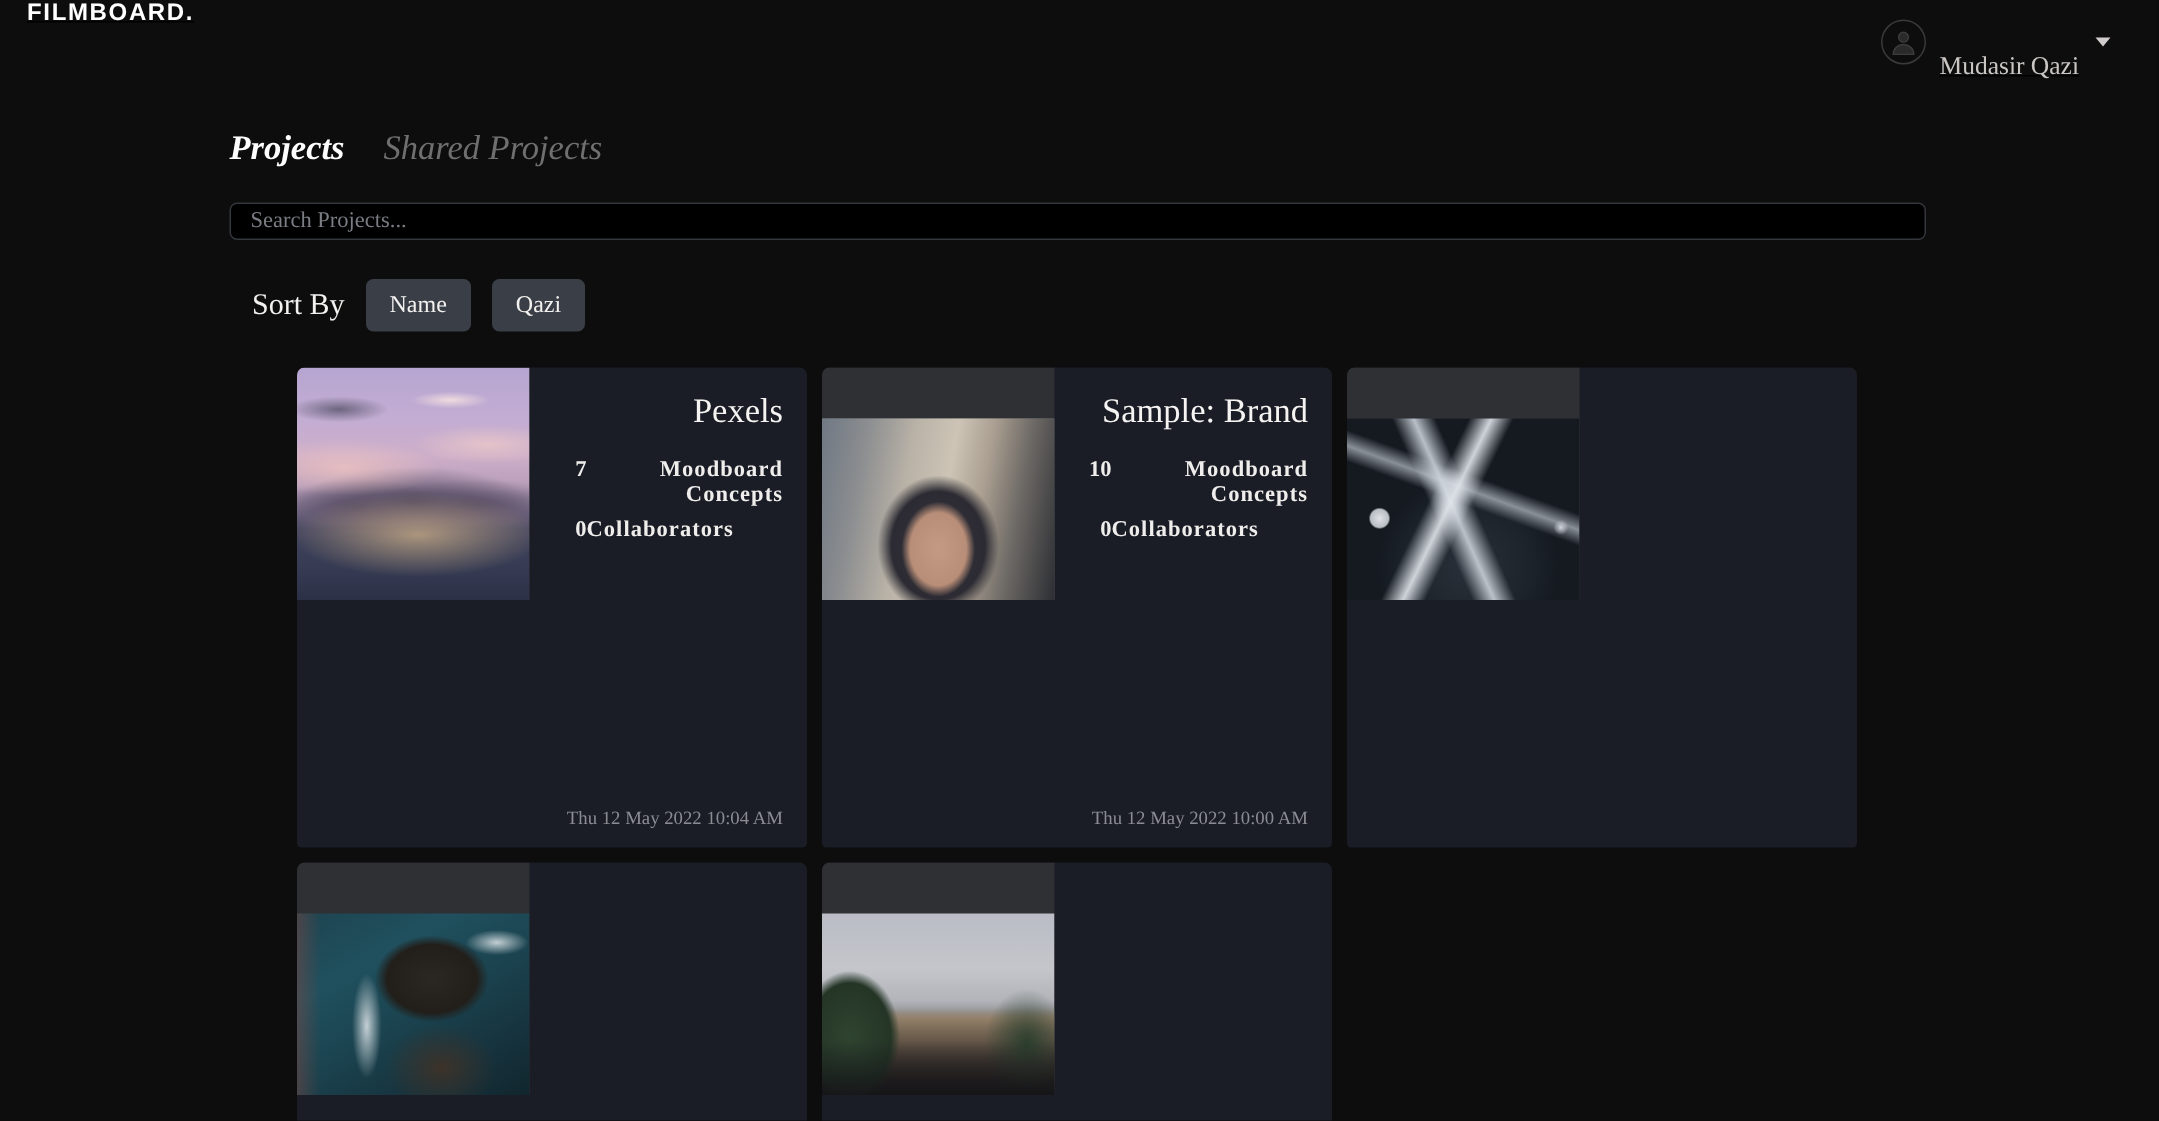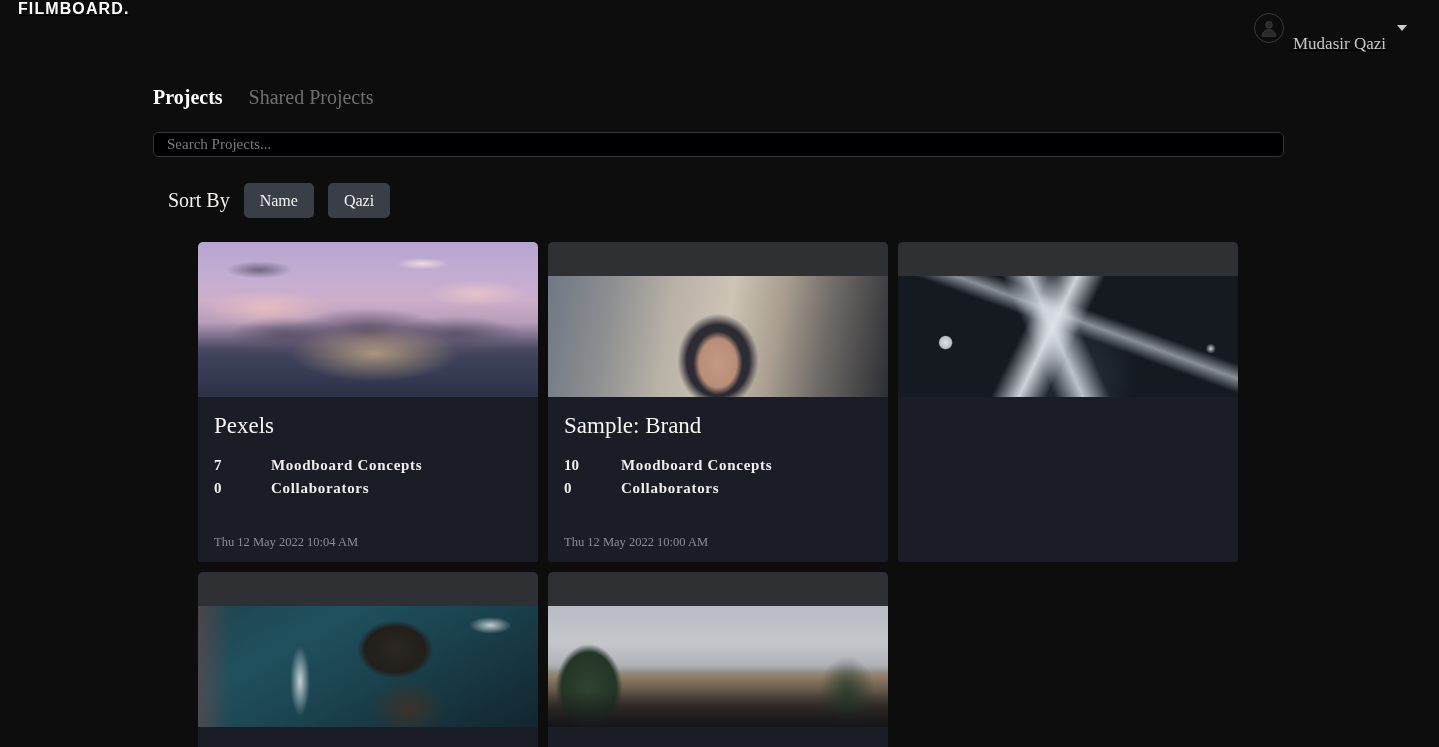--- a/index.html
+++ b/index.html
@@ -63,23 +63,24 @@
   }
 
   
   .tabs {
     display: flex;
     align-items: baseline;
     gap: 26px;
     margin-bottom: 23px;
   }
   .tab {
-    font-size: 20px;
+    font-size: 23px;
     cursor: pointer;
     white-space: nowrap;
+    font-style: italic;
   }
   .tab.active { color: #ffffff; font-weight: bold; }
   .tab.inactive { color: #6f6f6f; font-weight: normal; }
 
   
   .search-input {
     display: block;
     width: 1131px;
     height: 25px;
     background: #000000;
@@ -126,21 +127,22 @@
     padding-left: 45px;
   }
 
   .card {
     background: #1a1d26;
     border-radius: 5px 5px 3px 3px;
     overflow: hidden;
     cursor: pointer;
     height: 320px;
     display: flex;
-    flex-direction: column;
+    flex-direction: row;
+    text-align: right;
   }
 
   
   .card-create {
     background: #81a9b0;
     border: 2px dotted #2b4a9e;
     border-radius: 4px;
     display: flex;
     align-items: center;
     justify-content: center;
@@ -241,21 +243,20 @@
     color: #f0eeec;
     font-size: 15px;
     font-weight: bold;
     min-width: 22px;
   }
   .stat-label {
     color: #f0eeec;
     font-size: 15px;
     font-weight: bold;
     letter-spacing: 0.7px;
-    margin-left: 35px;
   }
   .card-time {
     color: #8b8d93;
     font-size: 12.5px;
     margin-top: auto;
   }
 </style>
 </head>
 <body>
 

